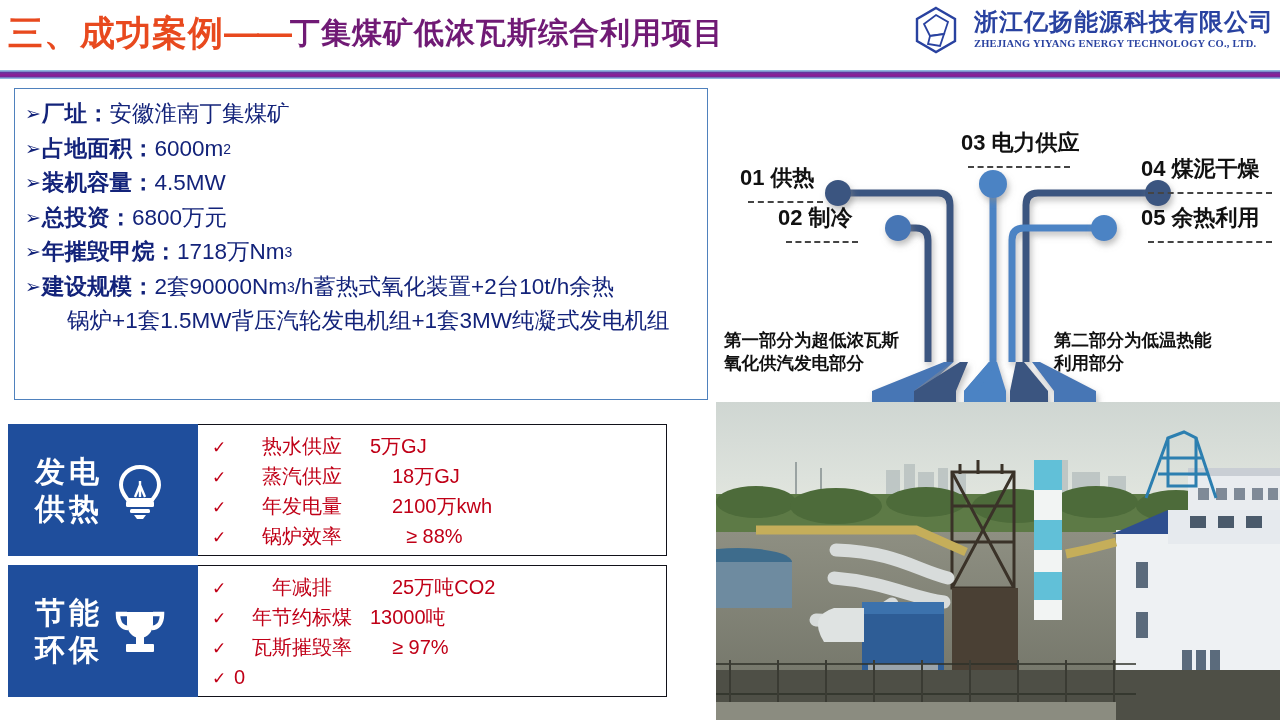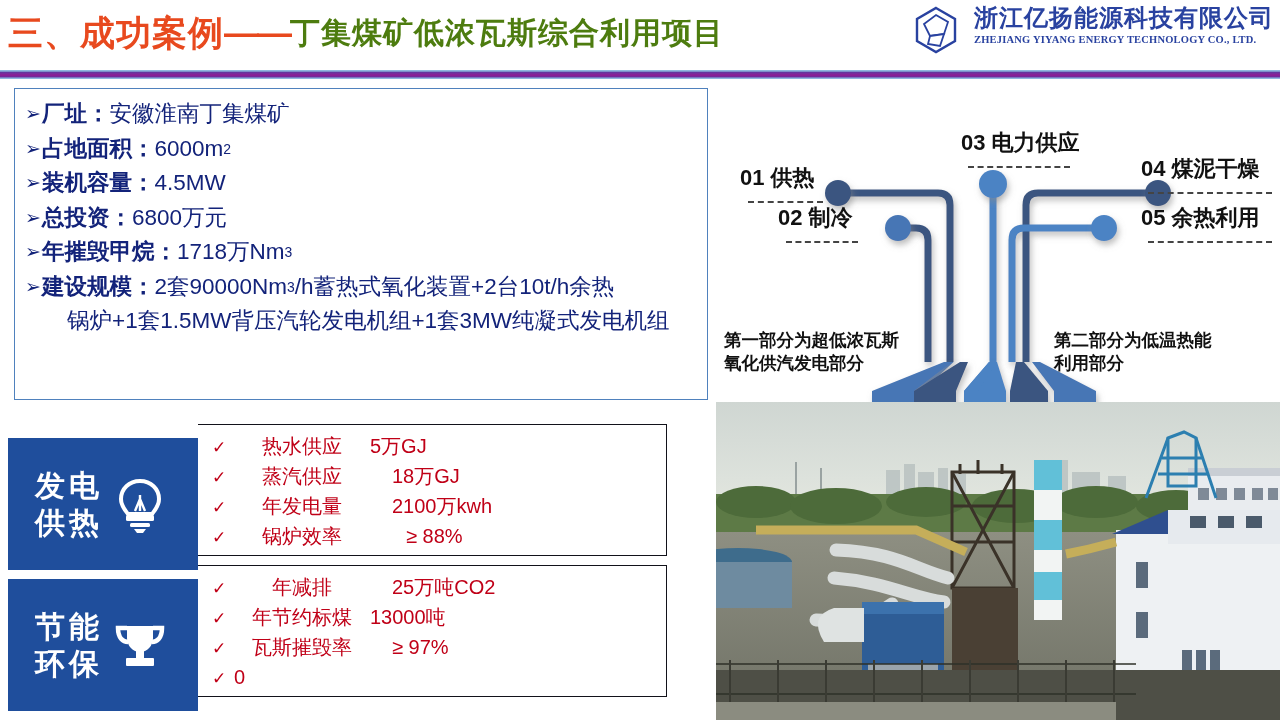--- a/index.html
+++ b/index.html
@@ -9,24 +9,24 @@
     font-family:"Liberation Sans","DejaVu Sans",sans-serif;
     position:relative;
   }
   .slide{position:absolute;inset:0;width:1280px;height:720px;}
 
   
   .header{position:absolute;left:0;top:0;width:1280px;height:70px;}
   .title-wrap{position:absolute;left:8px;top:10px;white-space:nowrap;
               font-weight:bold;font-size:35px;letter-spacing:1px;}
   .t-accent{color:#E8491E;}
-  .t-main{color:#4d7c0f;font-size:30px;position:relative;top:-2px;}
+  .t-main{color:#701a75;font-size:30px;position:relative;top:-2px;}
   .t-dash{color:#E8491E;letter-spacing:-2px;}
 
-  .logo{position:absolute;right:6px;top:6px;display:flex;gap:16px;}
+  .logo{position:absolute;right:6px;top:6px;display:flex;align-items:center;gap:16px;}
   .logo-mark{width:44px;height:48px;flex:0 0 auto;}
   .logo-text{display:flex;flex-direction:column;line-height:1;}
   .logo-cn{color:#2942A0;font-weight:bold;font-size:24px;letter-spacing:1px;
            font-family:"DejaVu Sans",sans-serif;}
   .logo-en{color:#2942A0;font-size:10.5px;font-weight:bold;margin-top:5px;
            letter-spacing:.2px;font-family:"Liberation Serif",serif;}
 
   
   .divider{position:absolute;left:0;top:70px;width:1280px;height:9px;
     background:linear-gradient(to bottom,#8FB9DE 0%,#8FB9DE 14%,#5C3B9E 22%,
@@ -43,21 +43,21 @@
   .val{font-weight:normal;}
   .wrapline{color:#13237A;font-size:22.5px;line-height:34.5px;white-space:nowrap;padding-left:2px;margin-left:40px;}
   sup{font-size:.62em;vertical-align:super;}
   sub{font-size:.62em;vertical-align:sub;}
 
   
   .metric{position:absolute;left:8px;display:flex;align-items:stretch;}
   .m1{top:424px;}
   .m2{top:565px;}
   .m-tag{width:190px;height:132px;background:#1F4E9C;display:flex;align-items:center;
-    justify-content:center;gap:6px;box-sizing:border-box;padding:0 22px;margin-top:14px;}
+    justify-content:center;gap:6px;box-sizing:border-box;padding:0 22px;}
   .m-tag-text{color:#fff;font-weight:bold;font-size:30px;line-height:37px;
     letter-spacing:4px;text-align:center;}
   .m-icon{width:62px;height:62px;flex:0 0 auto;}
   .m-table{width:469px;height:132px;border:1.6px solid #12121a;border-left:none;
     background:#fff;box-sizing:border-box;padding:7px 0 0 6px;}
   .m-row{display:flex;align-items:baseline;color:#C00017;font-size:20px;
     line-height:29px;white-space:nowrap;}
   .check{width:30px;flex:0 0 auto;text-align:center;font-size:17px;color:#C00017;}
   .m-name{width:136px;flex:0 0 auto;text-align:center;}
   .m-val{flex:0 0 auto;}

